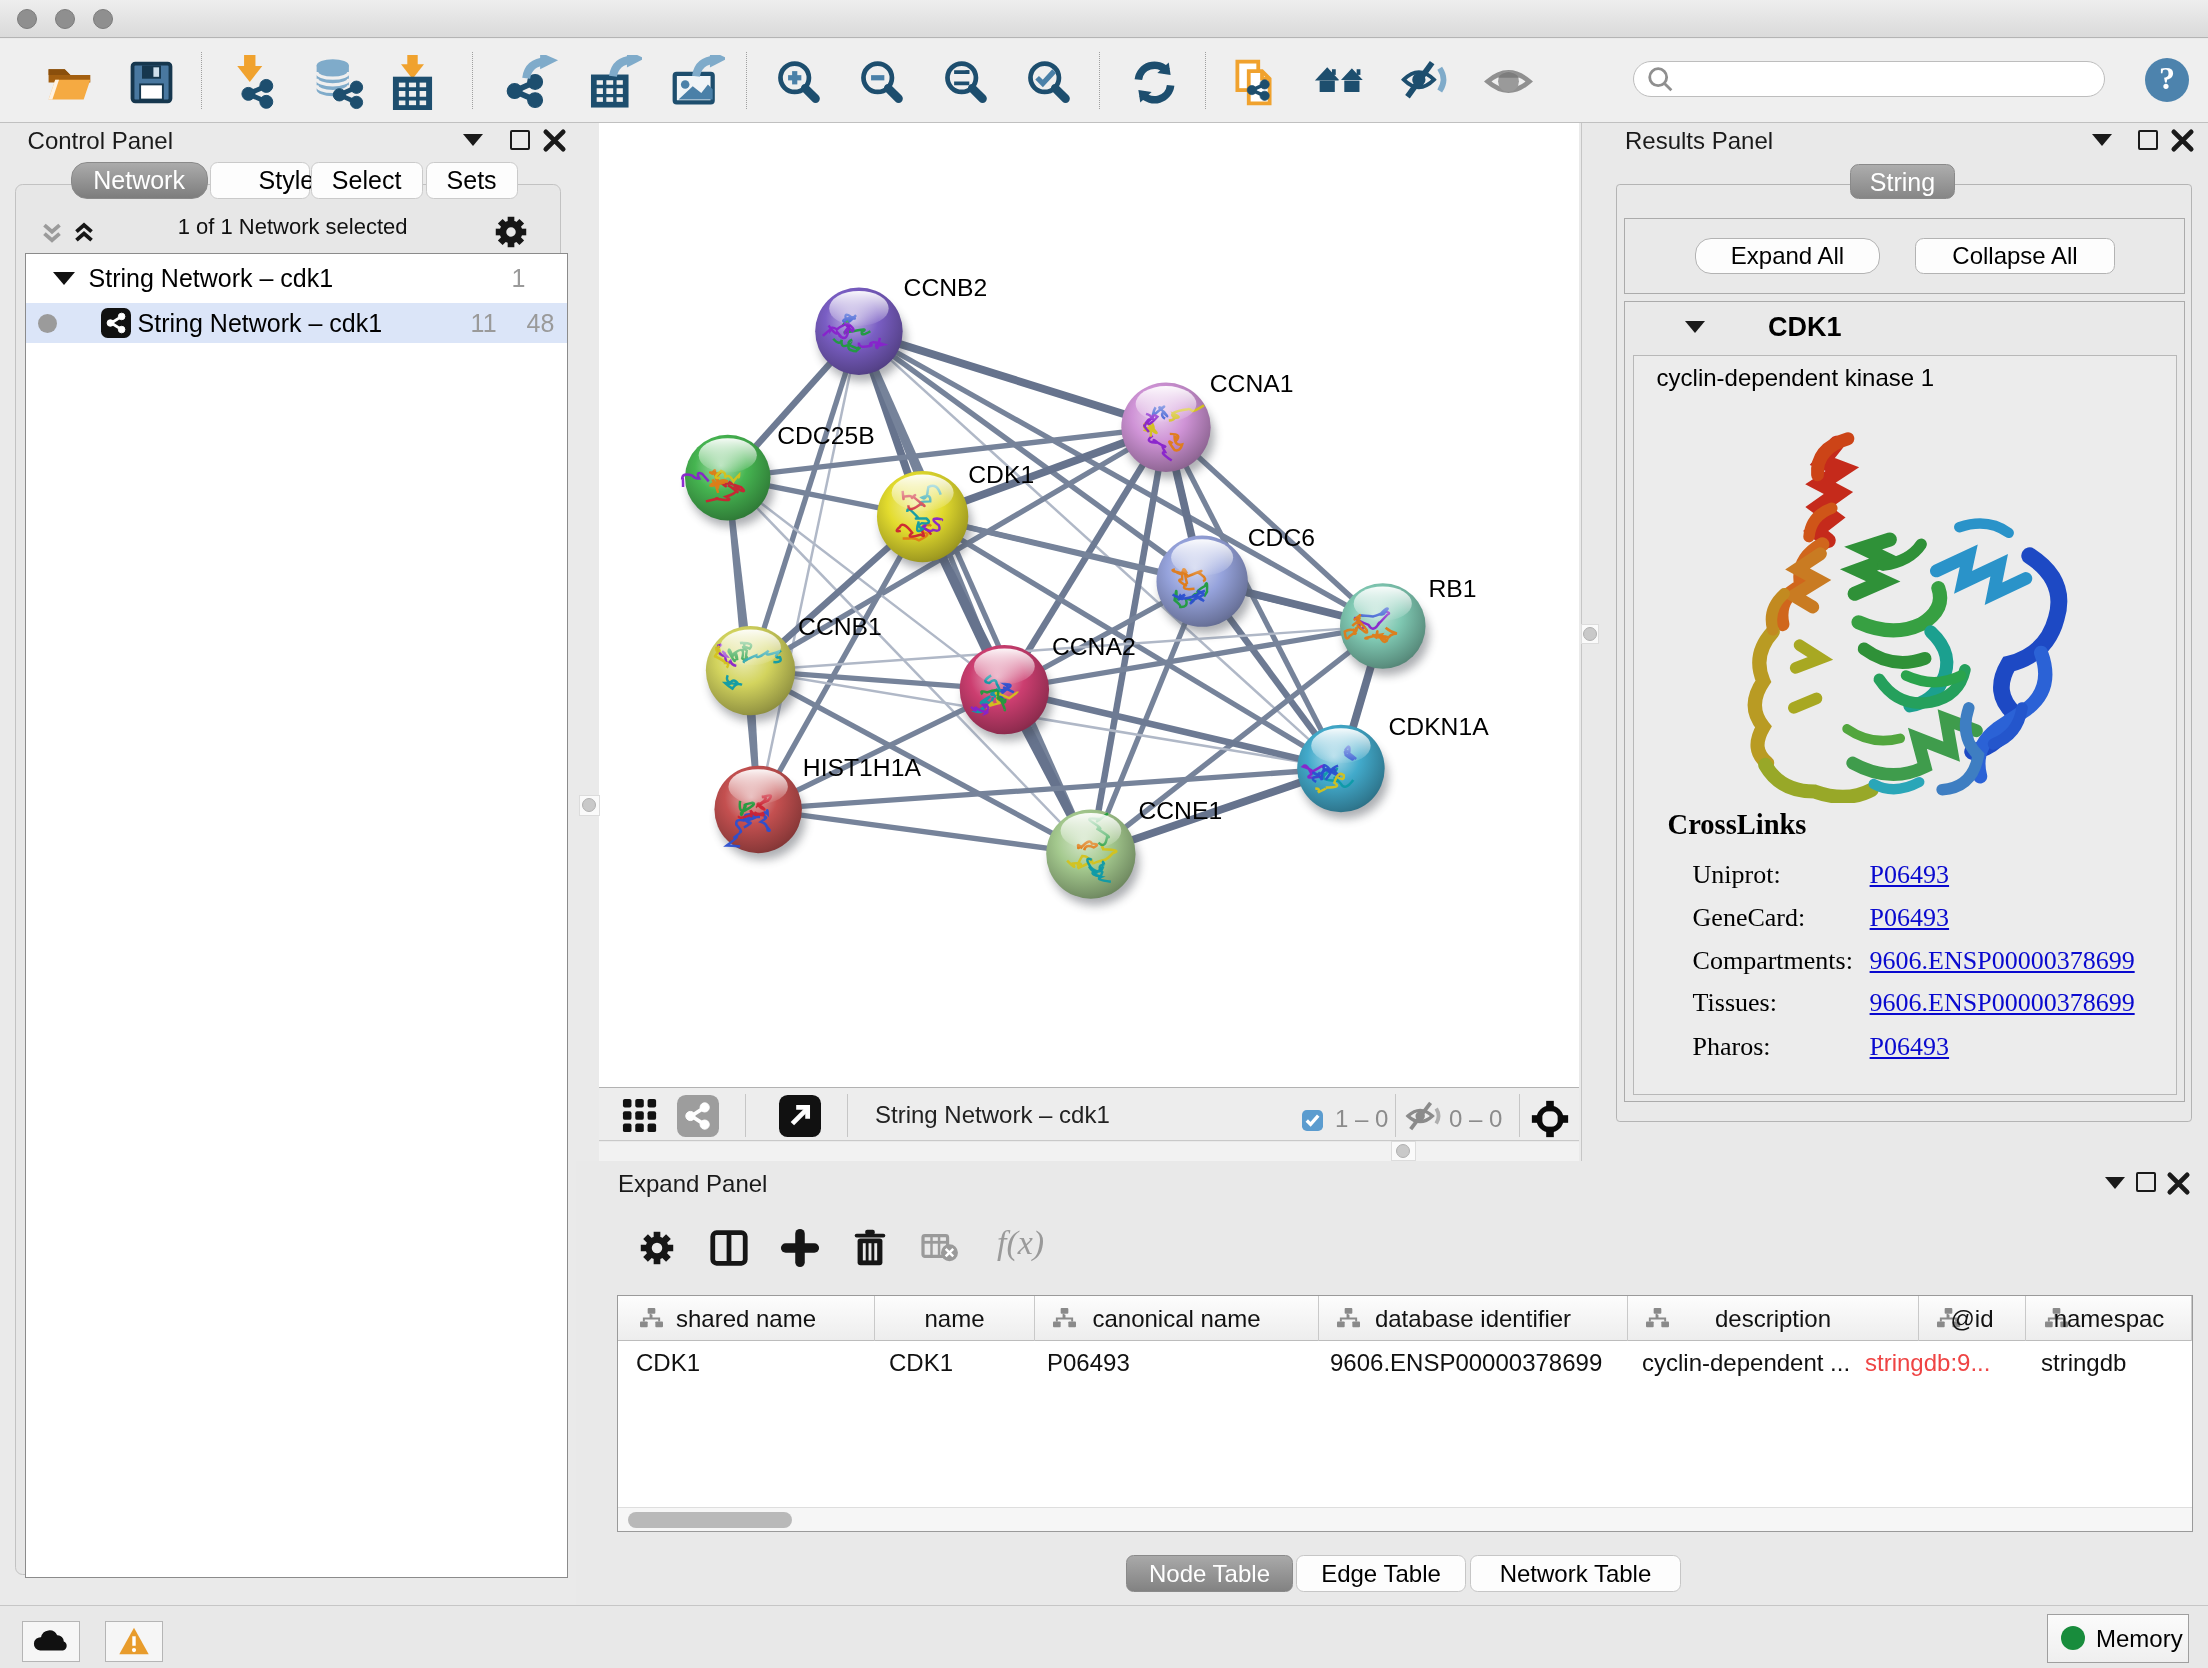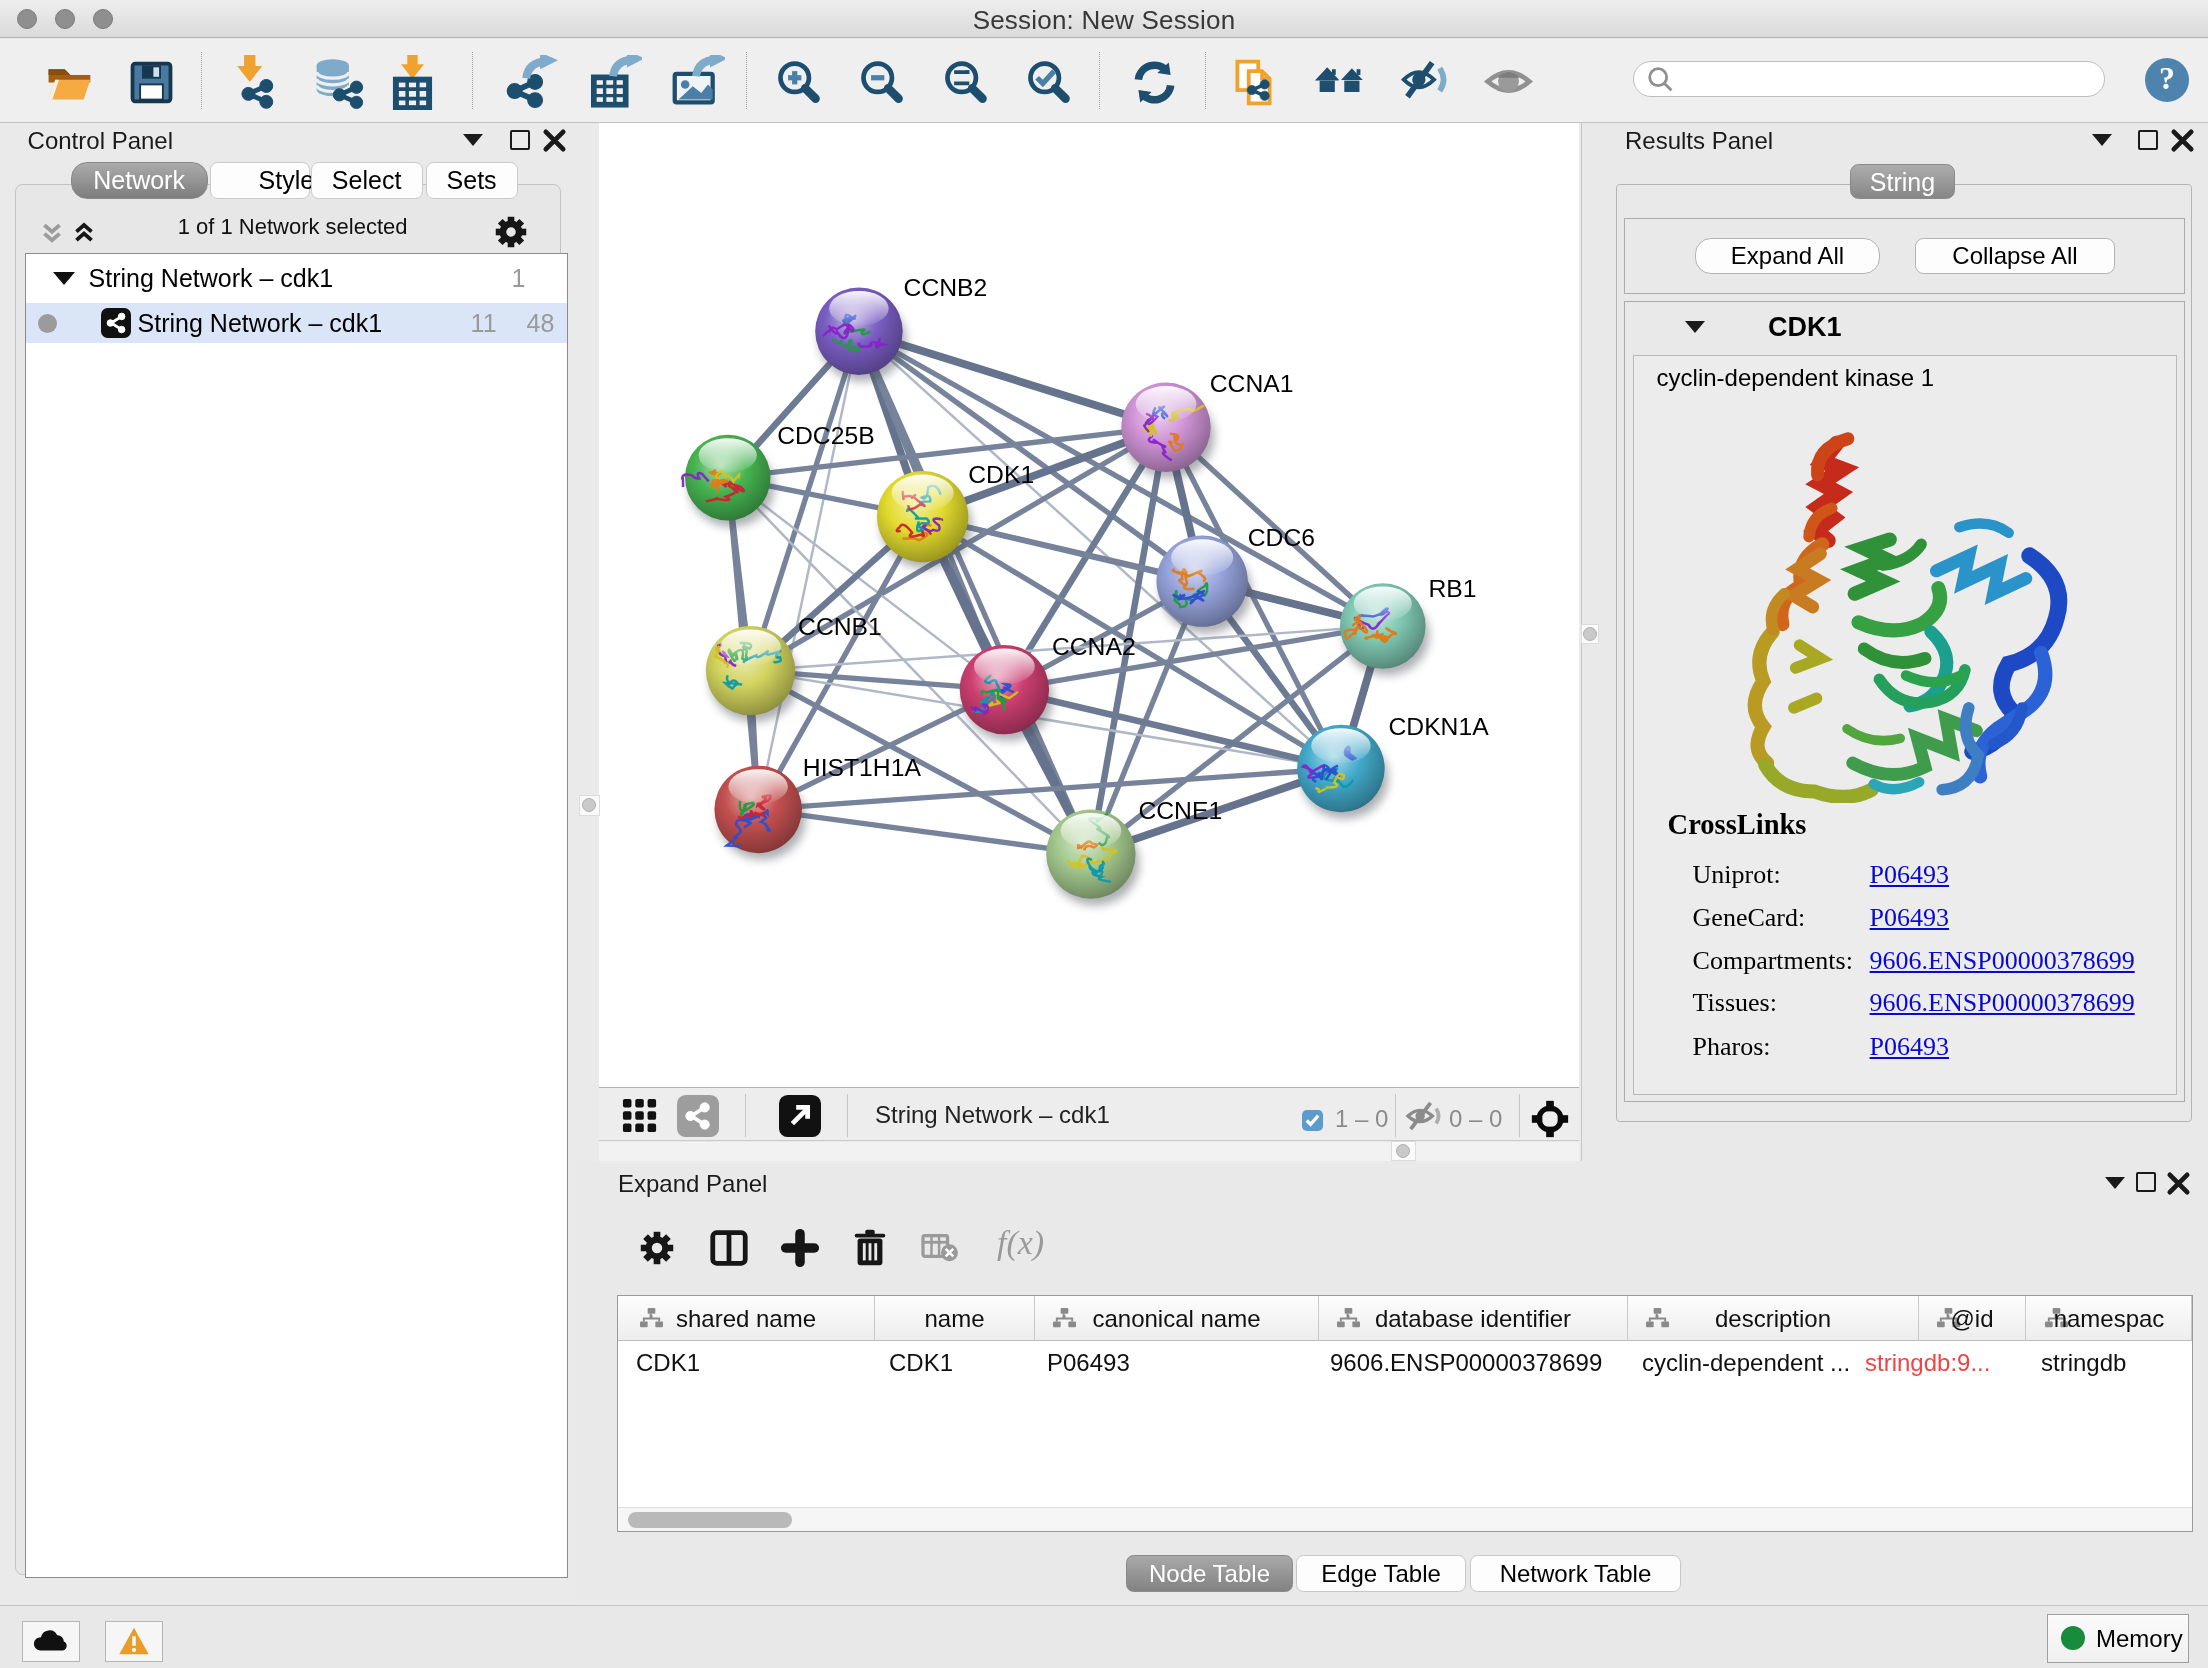--- a/index.html
+++ b/index.html
@@ -15,21 +15,20 @@
 #searchbox { left:1633px; top:22px; width:472px; height:36px; background:#fff; border:1.9px solid #bdbdbd; border-radius:18px; }
 .panel-title { font-size:24px; color:#1a1a1a; }
 .wtri { width:0; height:0; border-left:10.5px solid transparent; border-right:10.5px solid transparent; border-top:12.4px solid #1a1a1a; }
 .wsq { width:20px; height:20px; border:2.9px solid #1a1a1a; border-radius:1.9px; }
 </style></head>
 <body>
 <div class="abs" id="titlebar">
   <div class="abs tl" style="left:17px;"></div>
   <div class="abs tl" style="left:55px;"></div>
   <div class="abs tl" style="left:93px;"></div>
-  <div class="abs" id="title">Session: New Session</div>
 </div>
 <div class="abs" id="toolbar">
 <div class="abs ticon" style="left:41px;"><svg width="55" height="55" viewBox="0 0 58 58">
         <path d="M8 15 h17 l6 6 h21 v8 H8 z" fill="#a35f10"></path>
         <path d="M8 15 h17 l6 6 h-23 z" fill="#8a4f0c"></path>
         <path d="M8 47 L15 26 H52 L45 47 Z" fill="#f5aa42"></path>
         <path d="M8 47 L15 26 h4 L12 47 Z" fill="#fff" opacity="0.85"></path>
       </svg></div>
 <div class="abs ticon" style="left:124px;"><svg width="55" height="55" viewBox="0 0 58 58">
         <rect x="9" y="9" width="40" height="40" rx="3" fill="#4978a0" stroke="#16374e" stroke-width="4"></rect>

